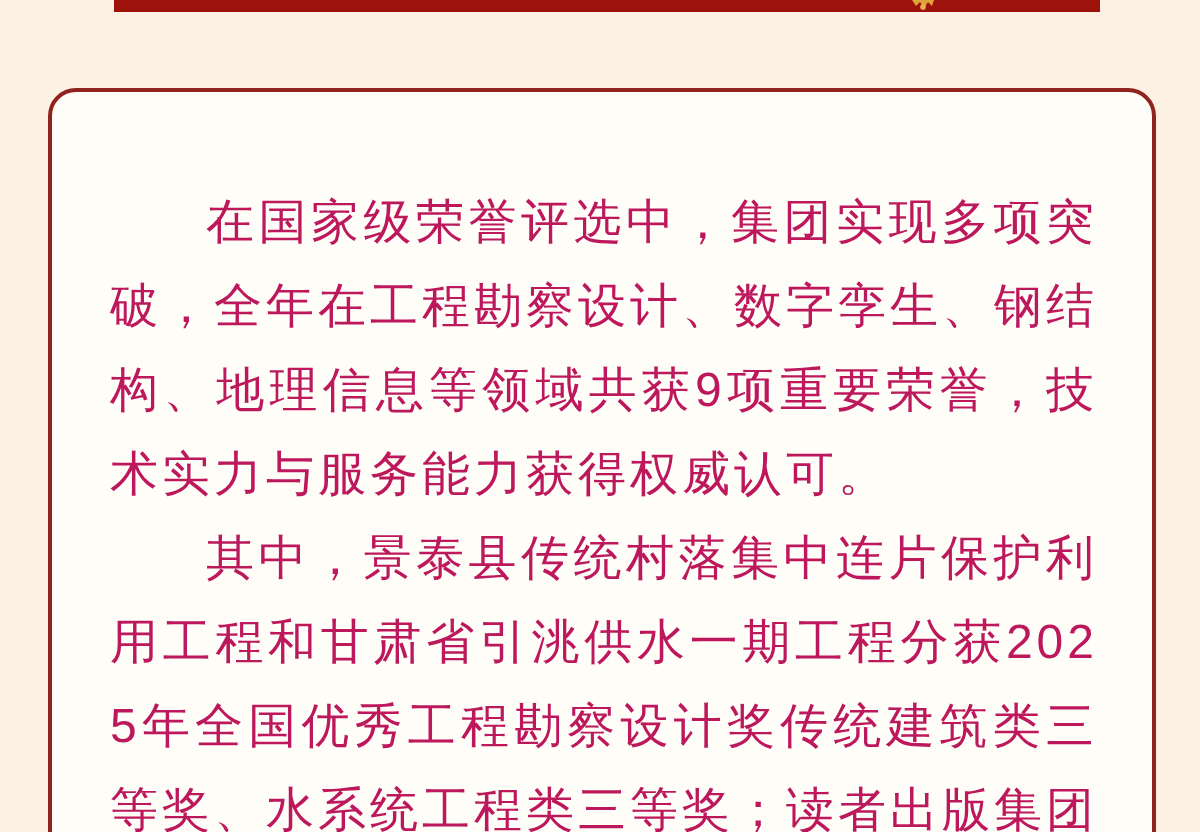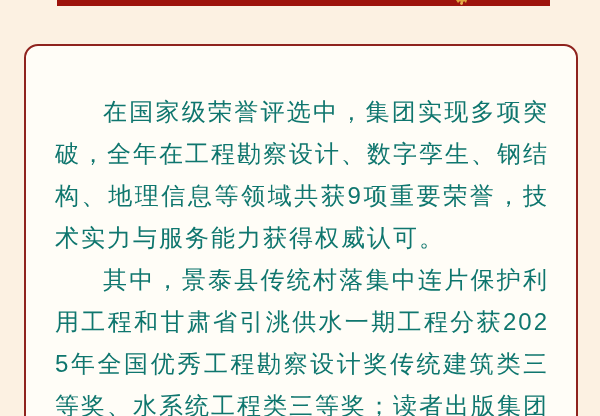--- a/index.html
+++ b/index.html
@@ -41,21 +41,21 @@
     border-radius: 14px;
     overflow: hidden;
   }
   .card-inner {
     padding: 45px 27px 0 29px;
   }
   .card-inner p {
     font-size: 24px;
     line-height: 42px;
     letter-spacing: 2px;
-    color: #0f766e;
+    color: #be185d;
     text-align: justify;
     text-justify: inter-ideograph;
     text-indent: 2em;
     word-break: break-all;
   }
 </style>
 </head>
 <body>
 
 <div class="top-bar"></div>

